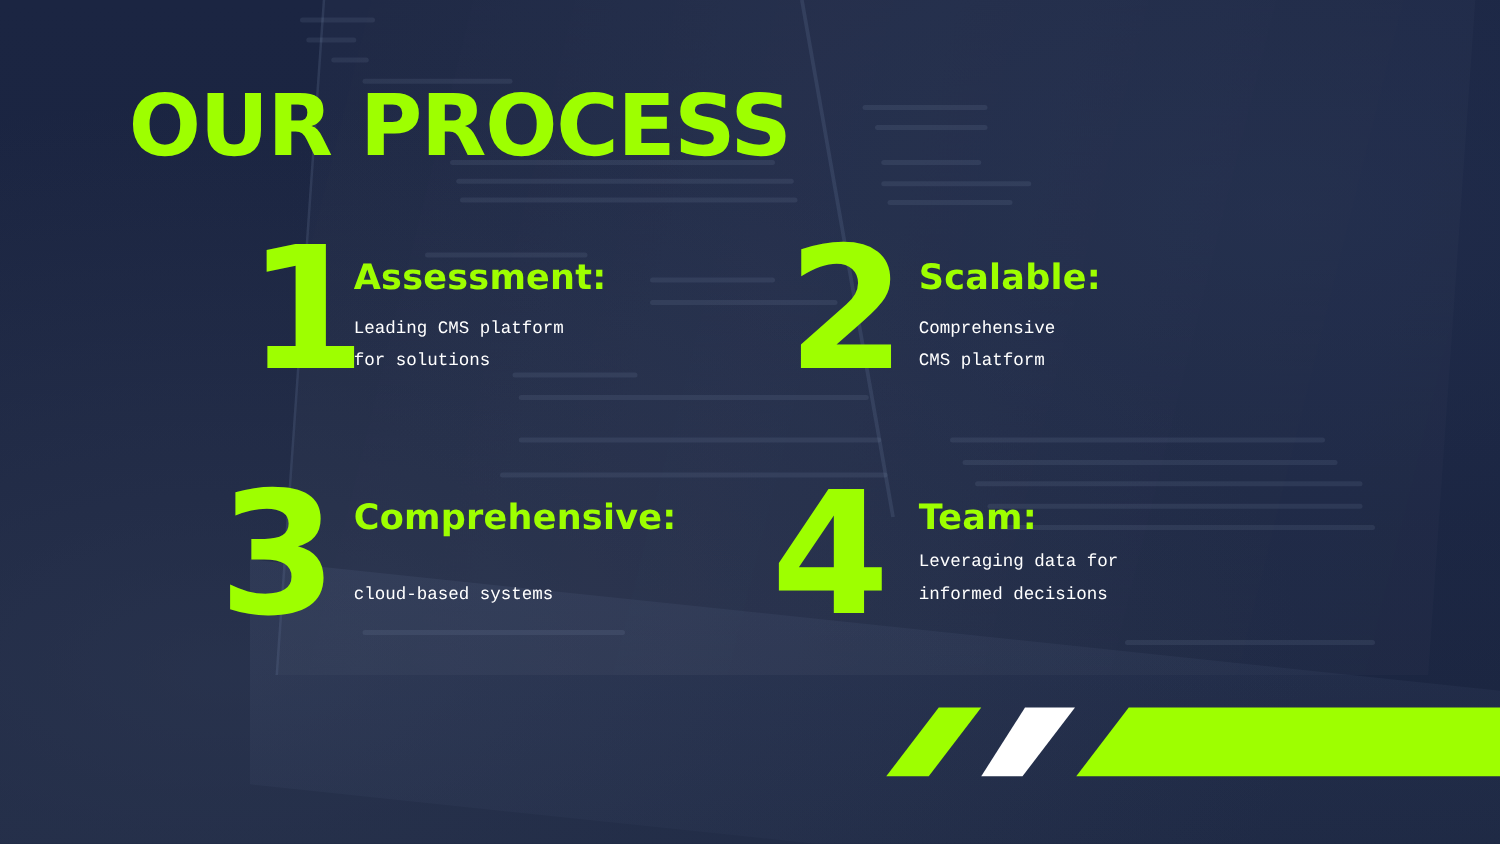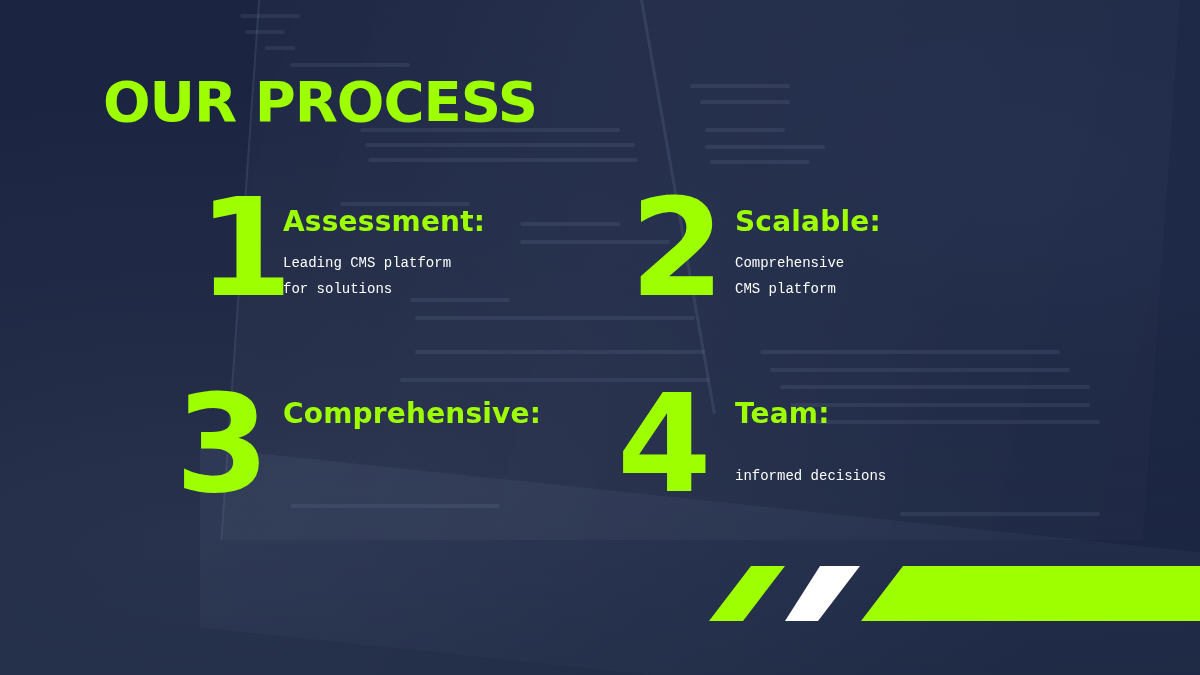--- a/index.html
+++ b/index.html
@@ -14,21 +14,21 @@
   .bg-code { position:absolute; inset:0; pointer-events:none; }
   .bg-code .screen { position:absolute; left:240px; top:-20px; width:920px; height:560px;
     background:linear-gradient(100deg, rgba(255,255,255,0.02), rgba(255,255,255,0.04) 40%, rgba(255,255,255,0.015));
     transform:skewX(-4deg); border-left:2px solid rgba(160,180,220,0.12); }
   .bg-code .line { position:absolute; height:4px; border-radius:2px; background:rgba(170,185,220,0.10); }
   .bg-code .divider { position:absolute; left:640px; top:0; width:3px; height:420px; background:rgba(160,180,220,0.12); transform:rotate(-10deg); transform-origin:top; }
   .bg-code .laptop-edge { position:absolute; left:200px; top:500px; width:1000px; height:180px;
     background:linear-gradient(170deg, rgba(90,105,140,0.18), rgba(30,40,65,0)); transform:skewY(6deg); }
 
   .title { position:absolute; left:103px; top:66px; margin:0; font-family:"DejaVu Sans", sans-serif; font-weight:bold;
-    font-size:56px; line-height:72px; letter-spacing:-1px; color:#9eff00; }
+    font-size:68px; line-height:72px; letter-spacing:-1px; color:#9eff00; }
   .num { position:absolute; font-family:"DejaVu Sans", sans-serif; font-weight:bold; color:#9eff00; line-height:1; }
   .num1 { left:198px; top:180px; font-size:136px; letter-spacing:-6px; }
   .num2 { left:630px; top:180px; font-size:136px; }
   .num3 { left:175px; top:376px; font-size:136px; }
   .num4 { left:617px; top:376px; font-size:136px; }
   .step-head { position:absolute; font-family:"DejaVu Sans", sans-serif; font-weight:bold; font-size:28px; color:#9eff00; margin:0; letter-spacing:0.2px; }
   .step-desc { position:absolute; font-family:Liberation Mono, monospace; font-size:14px; line-height:26px; color:#ffffff; margin:0; width:260px; }
 
   .stripes { position:absolute; left:0; top:0; width:1200px; height:675px; }
 </style>
@@ -87,28 +87,29 @@
       <span>Comprehensive</span><br>
       <span>CMS platform</span>
     </p>
   </div>
 
   <div>
     <div class="num num3">3</div>
     <p class="step-head" style="left:283px;top:397px;">Comprehensive:</p>
     <p class="step-desc" style="left:283px;top:437px;">
       <br>
+      <span>cloud-based systems</span>
     </p>
   </div>
 
   <div>
     <div class="num num4">4</div>
     <p class="step-head" style="left:735px;top:397px;">Team:</p>
     <p class="step-desc" style="left:735px;top:437px;">
-      <br>
+      <span>Leveraging data for</span><br>
       <span>informed decisions</span>
     </p>
   </div>
 
   <svg class="stripes" viewBox="0 0 1200 675">
     <polygon points="751,566 785,566 743,621 709,621" fill="#9eff00"></polygon>
     <polygon points="820,566 860,566 818,621 785,621" fill="#ffffff"></polygon>
     <polygon points="903,566 1200,566 1200,621 861,621" fill="#9eff00"></polygon>
   </svg>
 </div>

